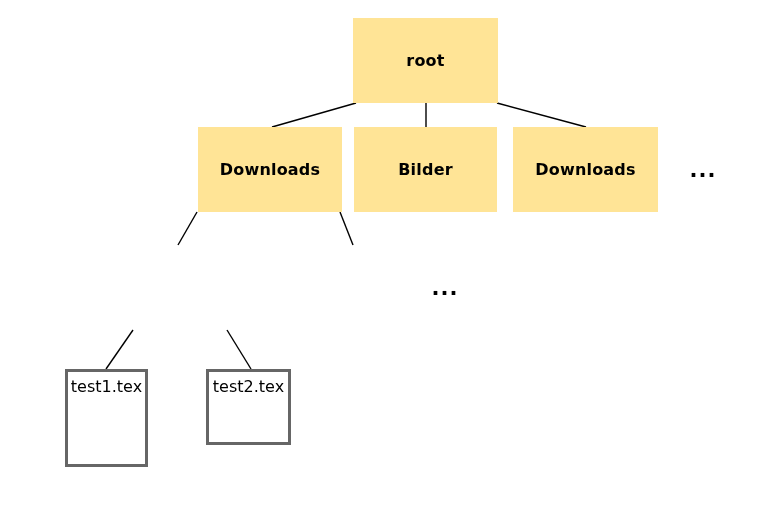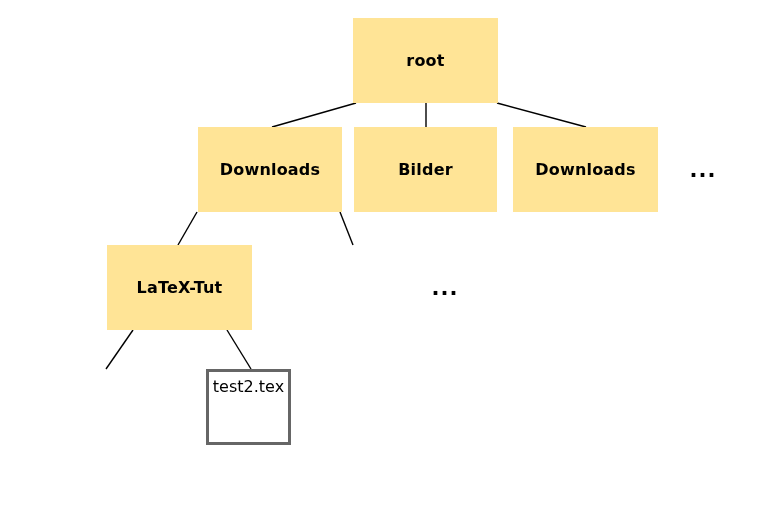--- a/index.html
+++ b/index.html
@@ -86,27 +86,27 @@
   </div>
 
   <div id="node-bilder" class="node folder">
     <span>Bilder</span>
   </div>
 
   <div id="node-more-1" class="ellipsis-node">
     <span>...</span>
   </div>
 
-  <div id="node-latex-tut" class="node folder">
-    <span>LaTeX-Tut</span>
-  </div>
 
 
   <div id="node-more-2" class="ellipsis-node">
     <span>...</span>
   </div>
 
+  <div id="node-test1" class="node file">
+    <span>test1.tex</span>
+  </div>
 
   <div id="node-test2" class="node file">
     <span>test2.tex</span>
   </div>
 
 </div>
 
 </body></html>

